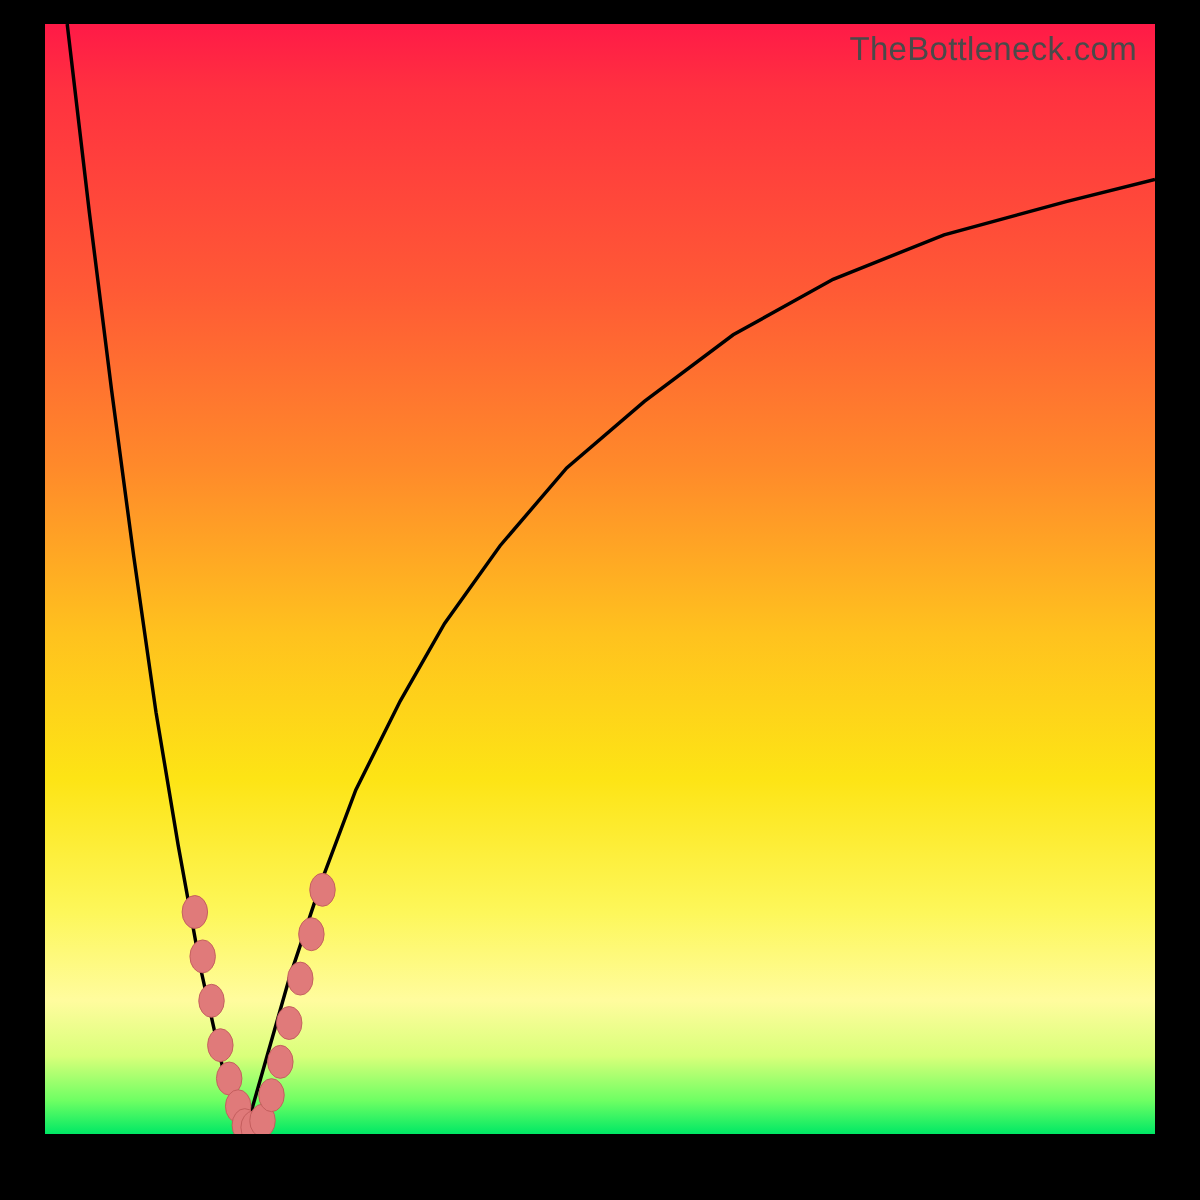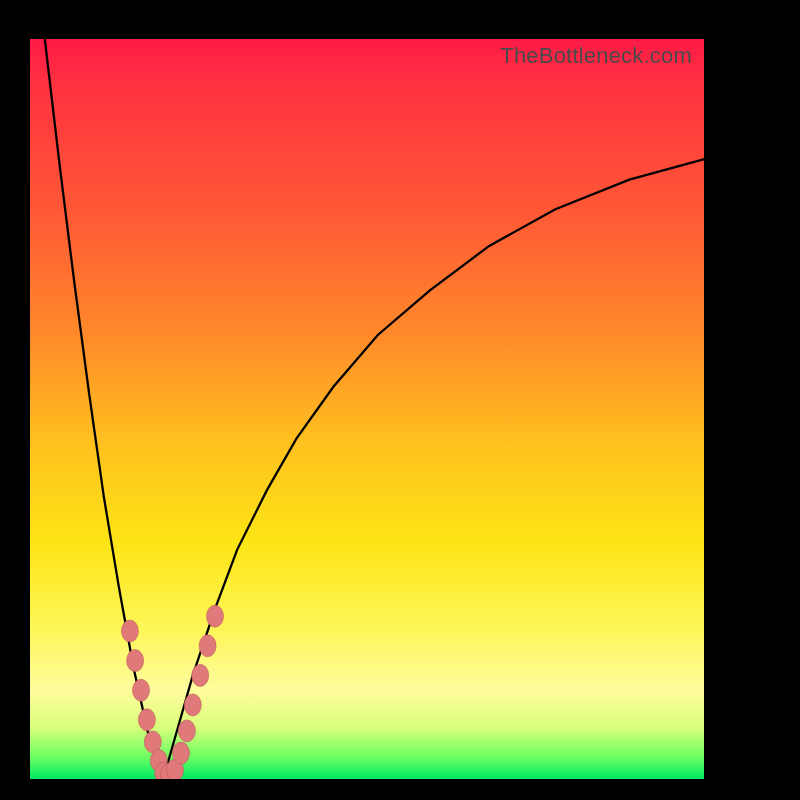--- a/index.html
+++ b/index.html
@@ -12,22 +12,22 @@
   }
   .outer {
     width: 800px;
     height: 800px;
     background: #000;
     position: relative;
   }
   .plot {
     position: absolute;
     left: 30px;
-    top: 39px;
-    width: 674px;
+    top: 16px;
+    width: 740px;
     height: 740px;
     
     background: linear-gradient(
       to bottom,
       #ff1a47 0%,
       #ff3140 6%,
       #ff5a35 24%,
       #ff8a2a 40%,
       #ffc21e 55%,
       #fde415 68%,

